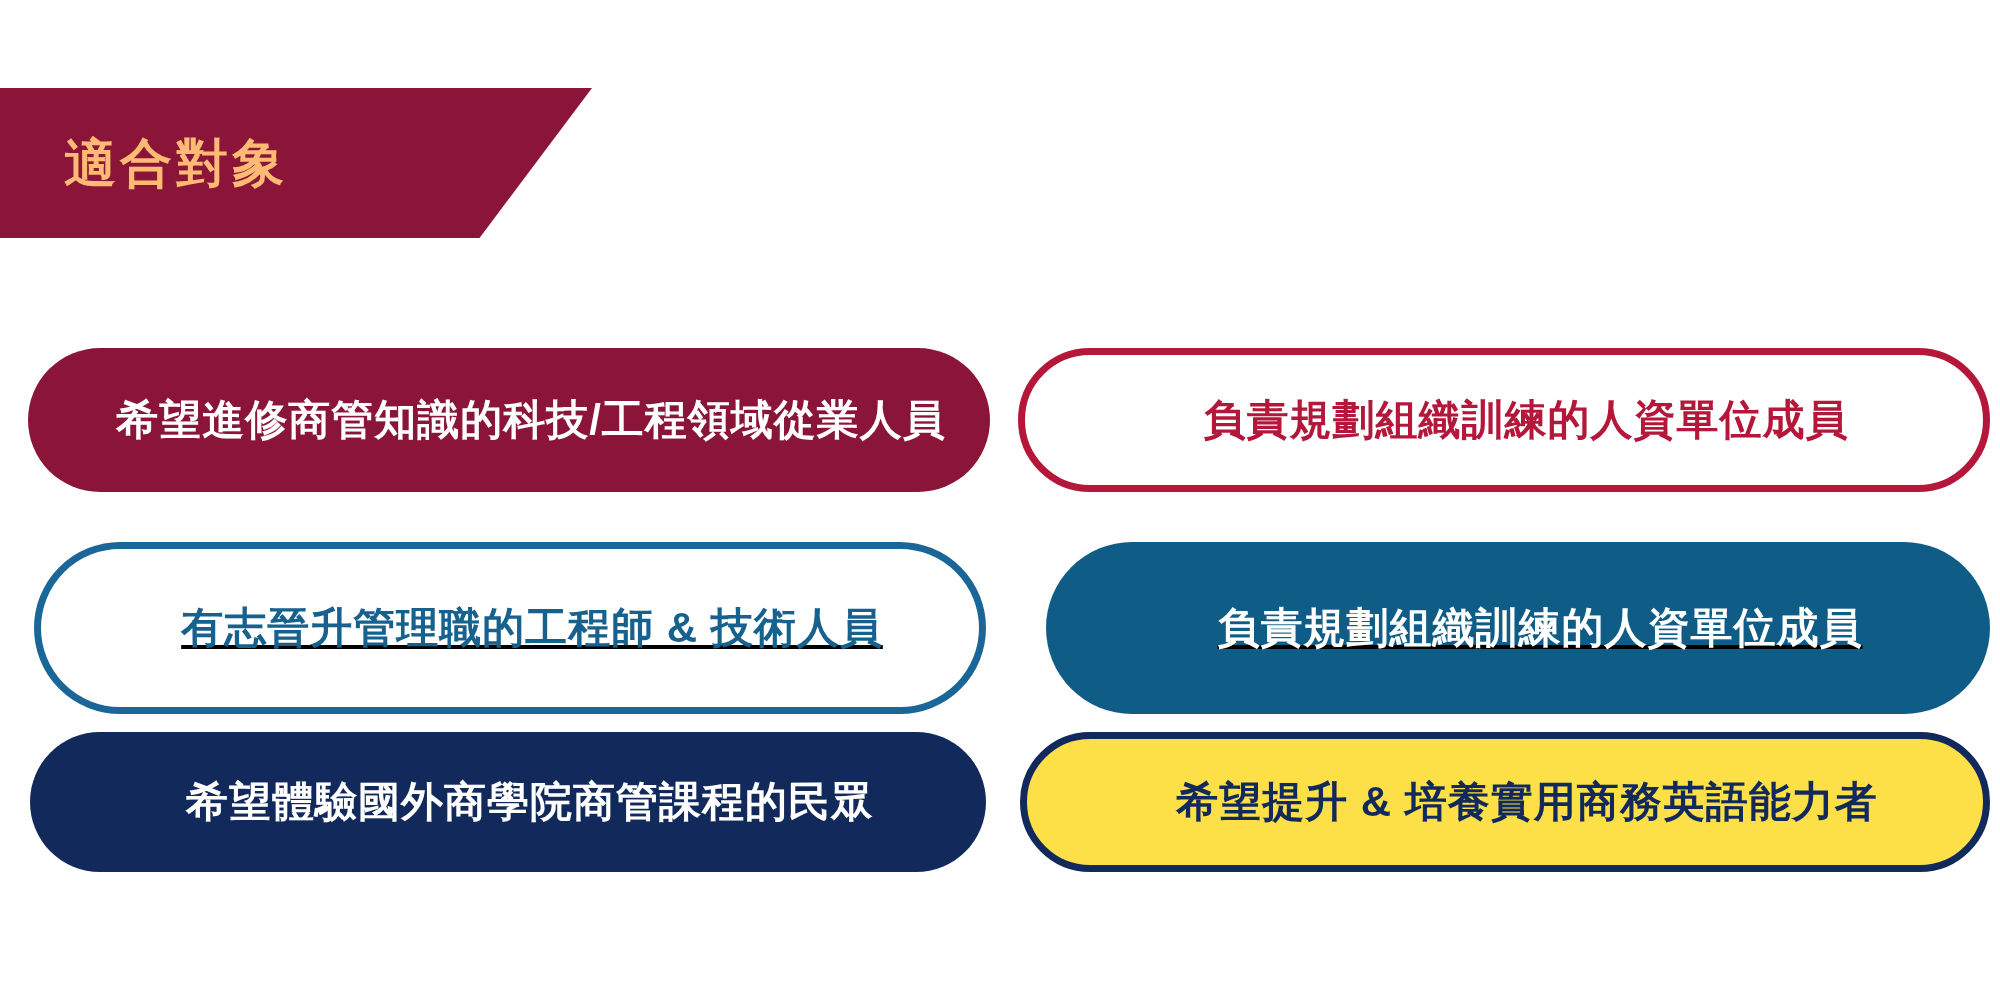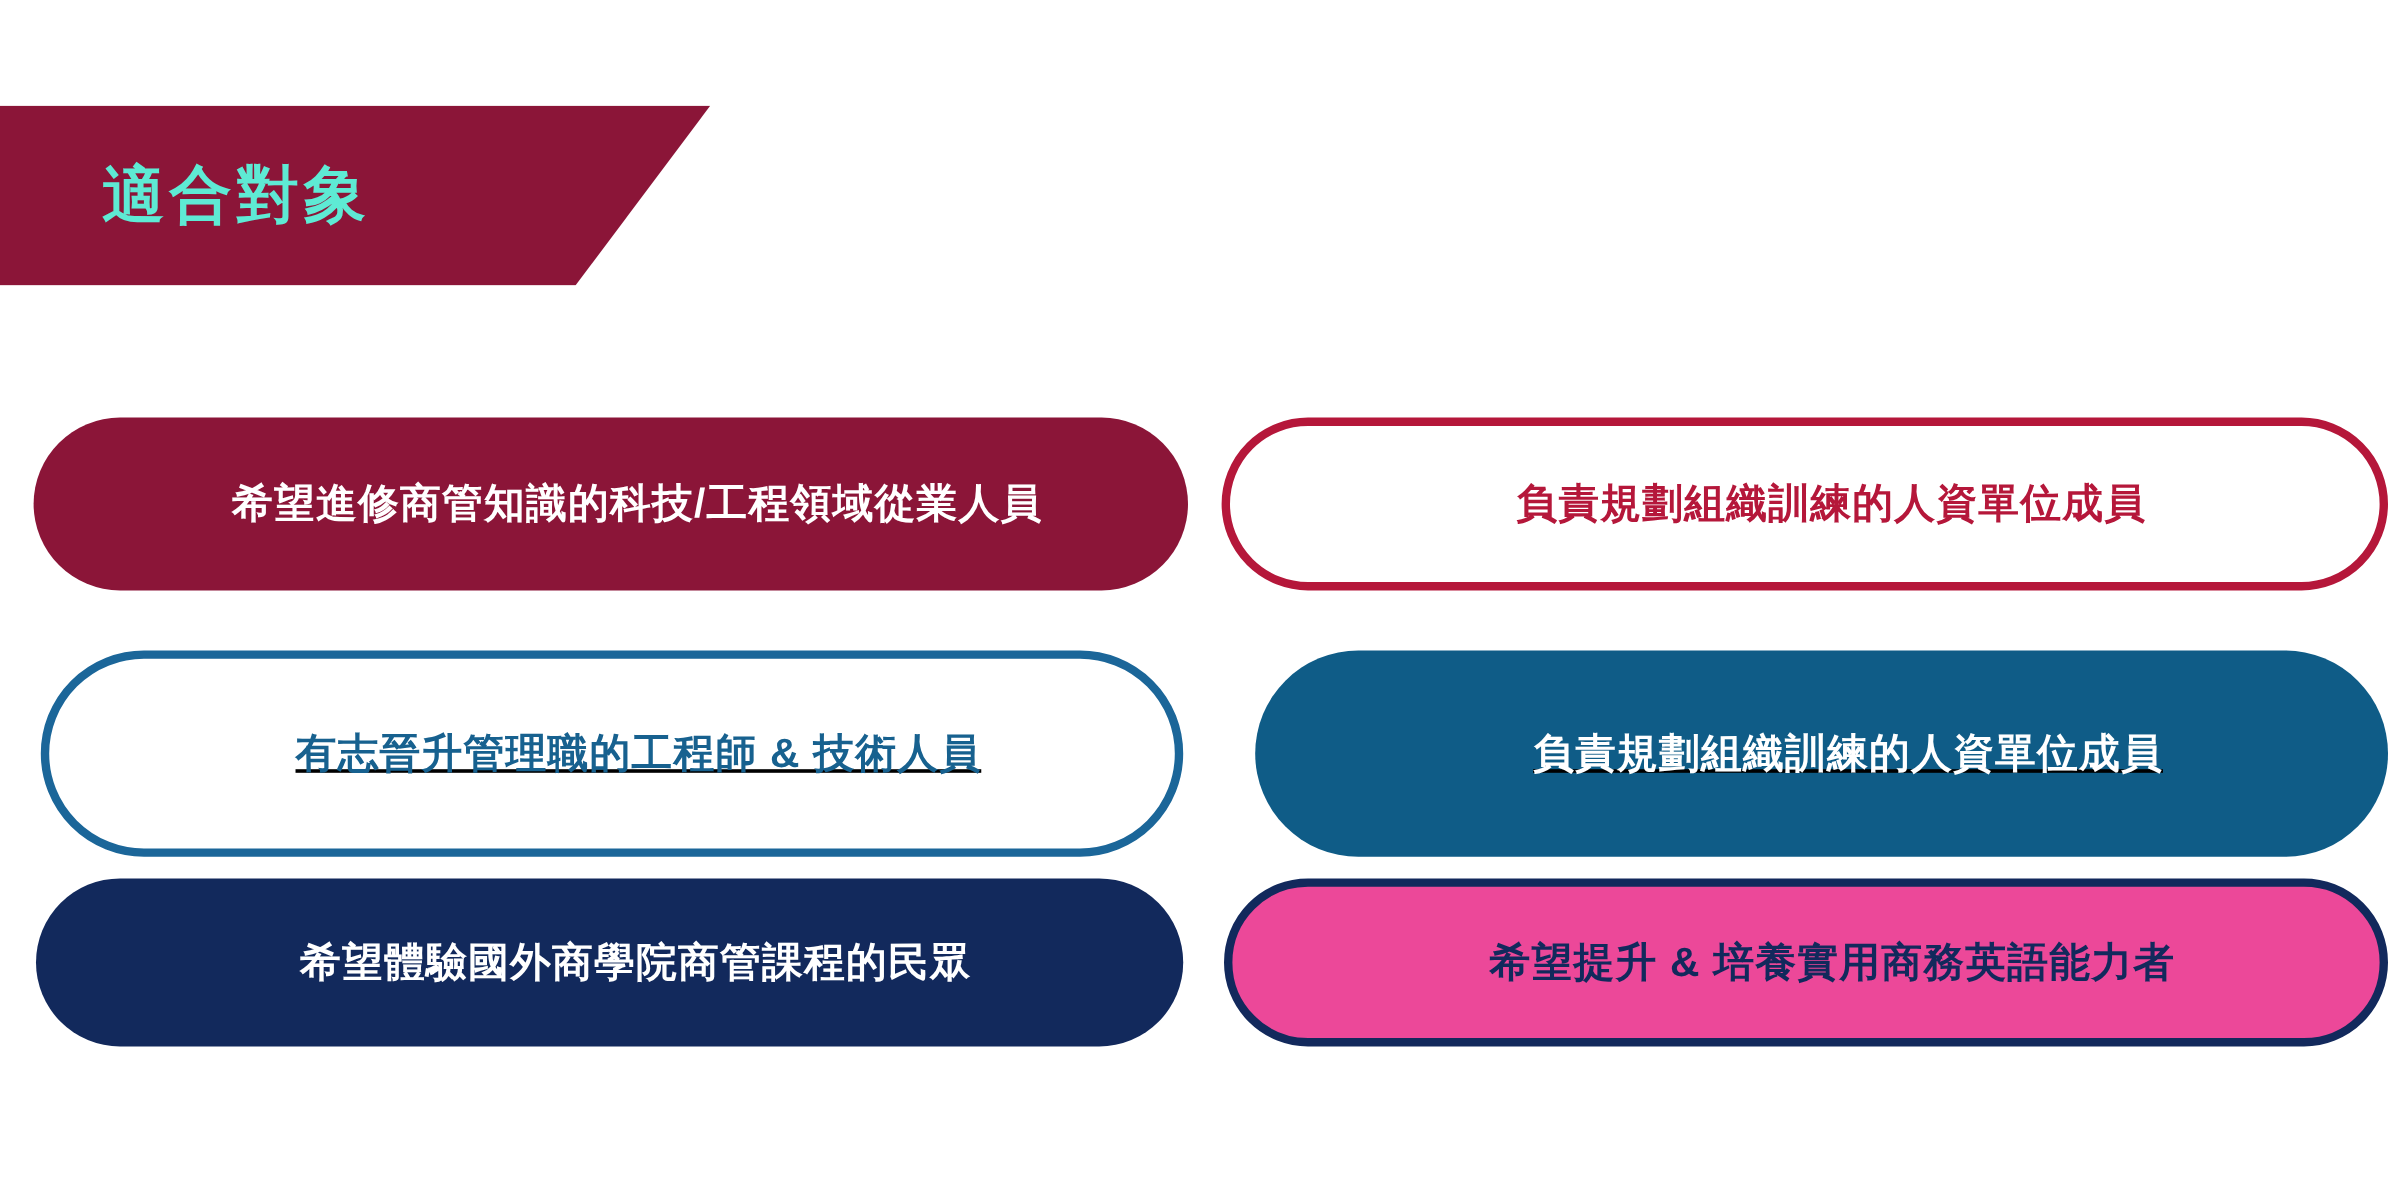--- a/index.html
+++ b/index.html
@@ -22,41 +22,41 @@
     top: 88px;
     width: 592px;
     height: 150px;
     background: #8B1538;
     -webkit-clip-path: polygon(0 0, 100% 0, 81% 100%, 0 100%);
     clip-path: polygon(0 0, 100% 0, 81% 100%, 0 100%);
     display: flex;
     align-items: center;
   }
   #banner-title {
-    color: #5eead4;
+    color: #fdba74;
     font-size: 52px;
     font-weight: bold;
     letter-spacing: 4px;
-    margin-left: 85px;
+    margin-left: 64px;
     white-space: nowrap;
     line-height: 1;
   }
 
   
   .pill {
     position: absolute;
     display: flex;
     align-items: center;
     justify-content: center;
     border-radius: 9999px;
     box-sizing: border-box;
     white-space: nowrap;
   }
   .pill-label {
-    font-size: 34px;
+    font-size: 42px;
     font-weight: bold;
     letter-spacing: 1px;
     line-height: 1;
     margin-left: 44px;
   }
 
   
   .row1 { top: 348px;  height: 144px; }
   .row2 { top: 542px;  height: 172px; text-decoration: underline; }
   .row3 { top: 732px;  height: 140px; }
@@ -70,21 +70,21 @@
   .col-right-c { left: 1020px; width: 970px; }
 
   
   .fill-maroon { background: #8B1538; }
   .fill-teal   { background: #0F5C87; }
   .fill-navy   { background: #12295C; }
 
   
   .out-crimson { background: #ffffff; border: 7px solid #B5173A; }
   .out-blue    { background: #ffffff; border: 7px solid #1B6699; }
-  .out-navy    { background: #ec4899; border: 7px solid #12295C; align-items: center; }
+  .out-navy    { background: #fde047; border: 7px solid #12295C; align-items: center; }
 
   
   .t-white   { color: #ffffff; }
   .t-crimson { color: #B5173A; }
   .t-blue    { color: #17618F; }
   .t-navy    { color: #12295C; }
 </style>
 </head>
 <body>
 

